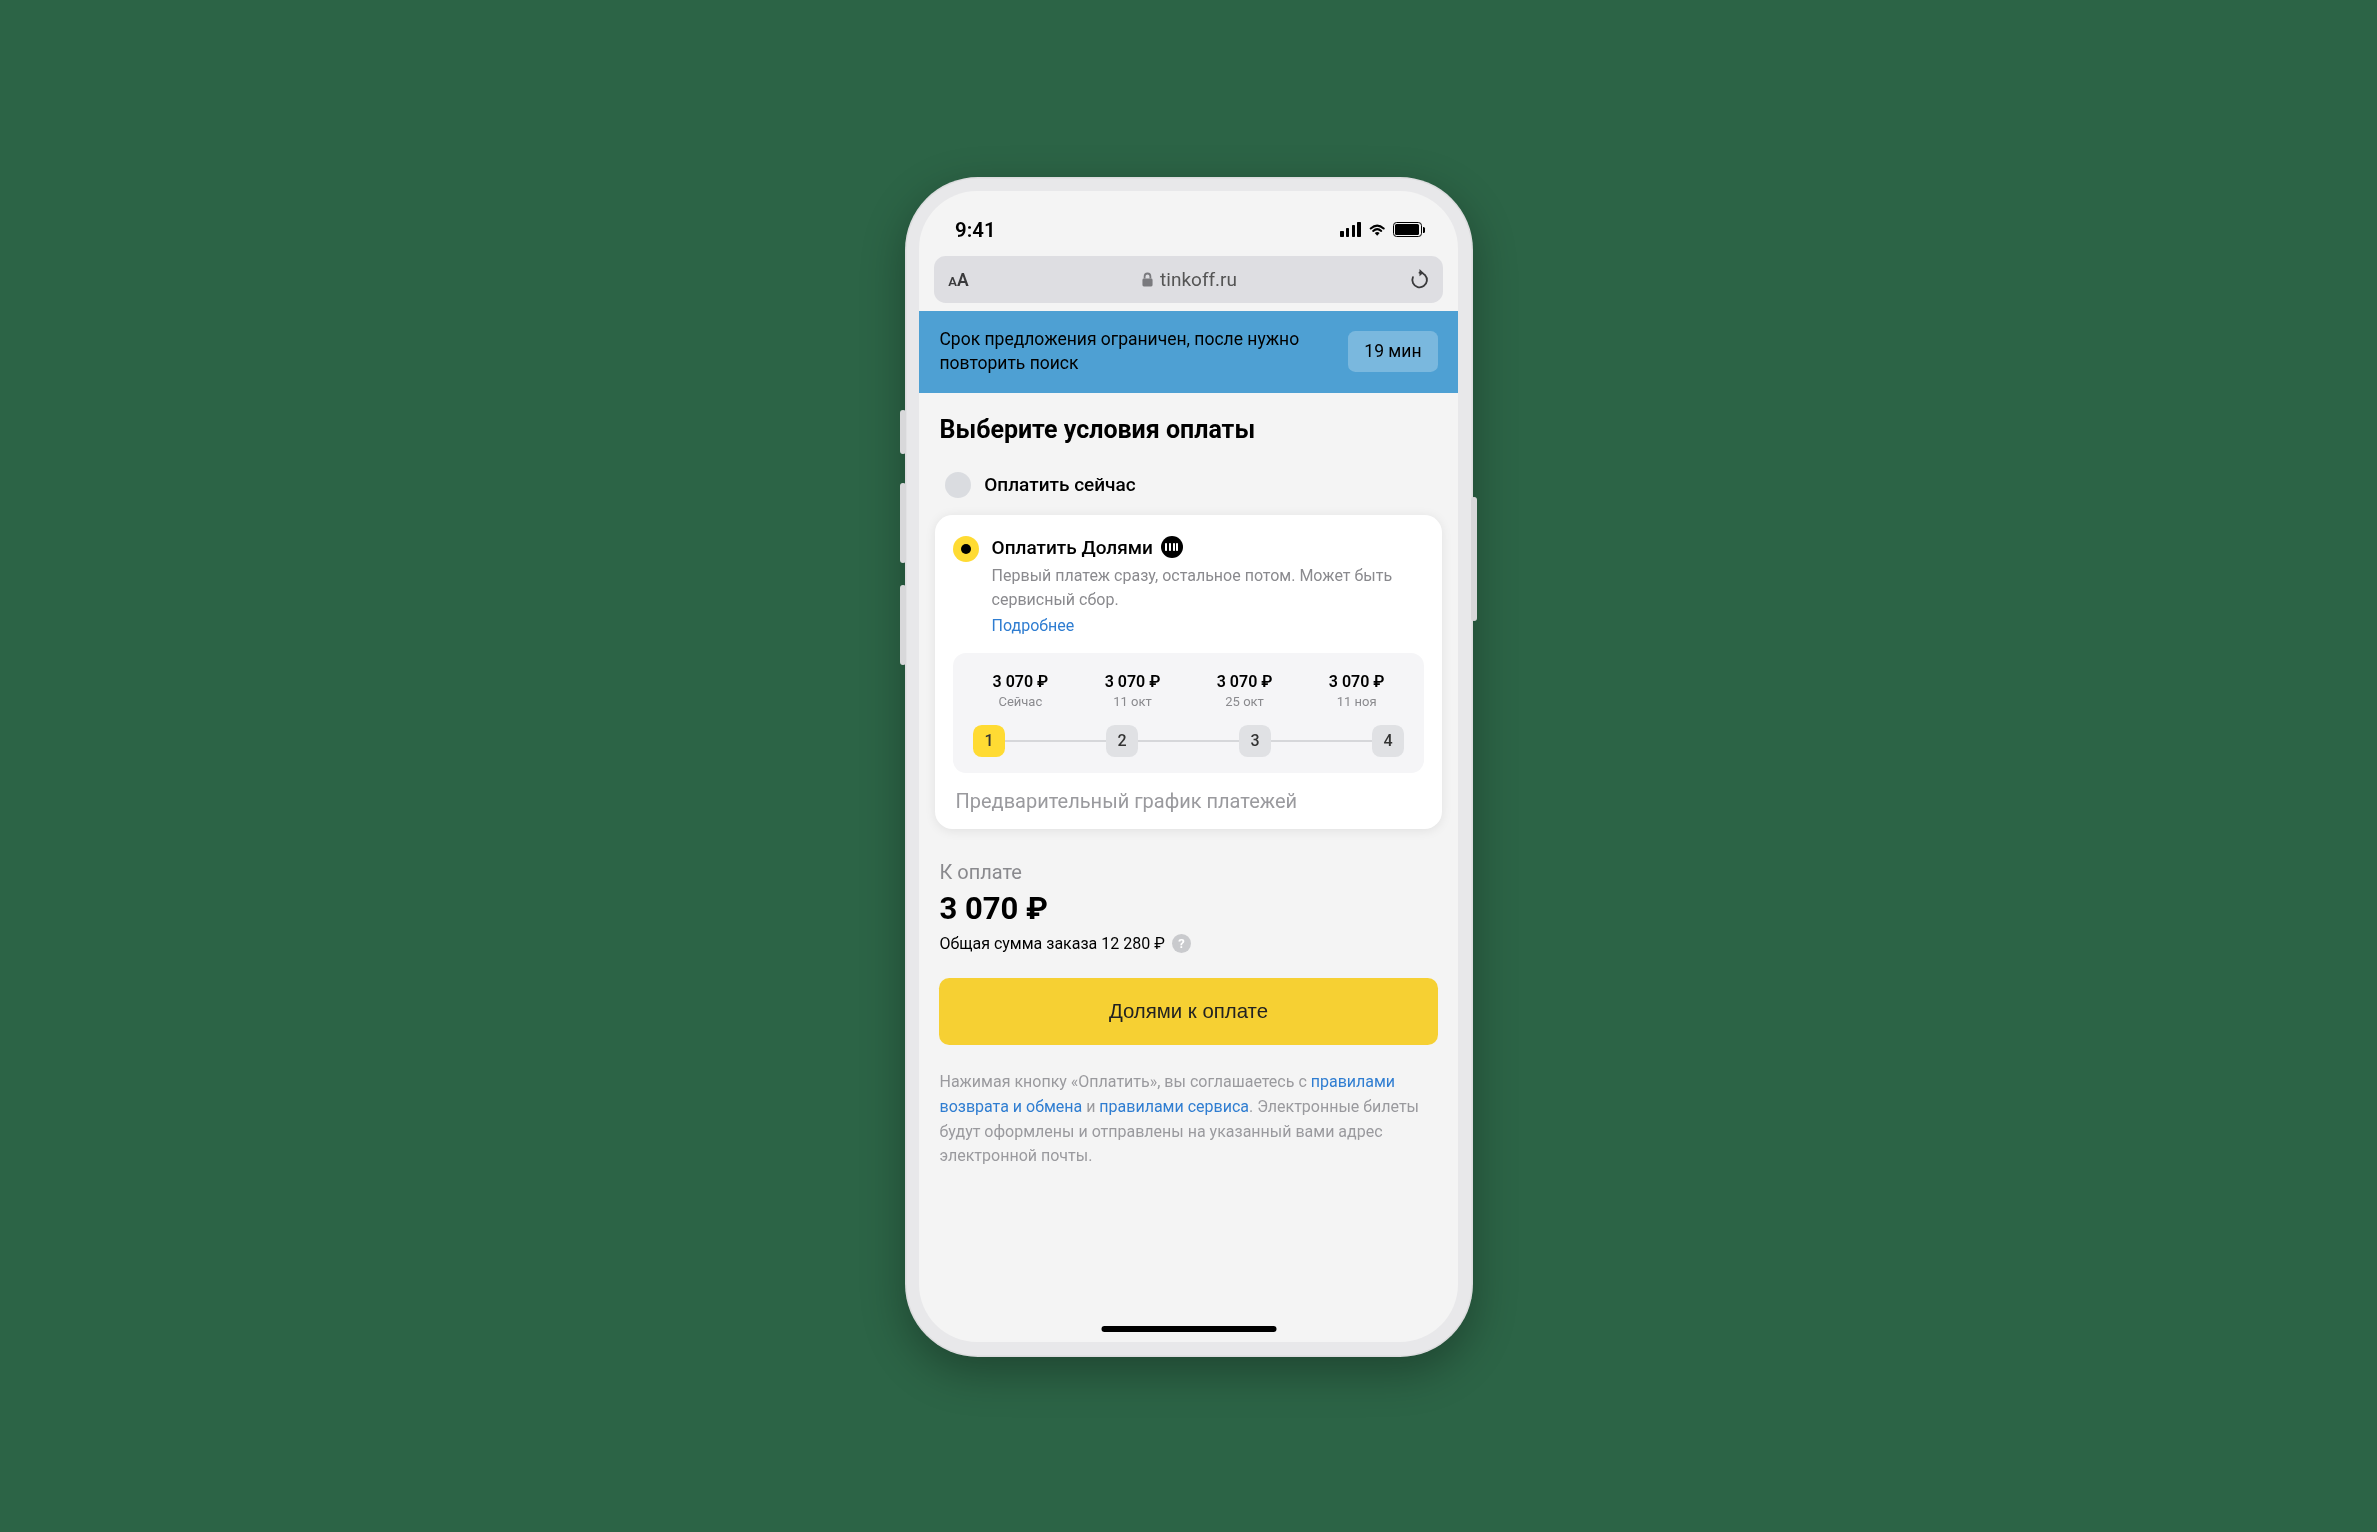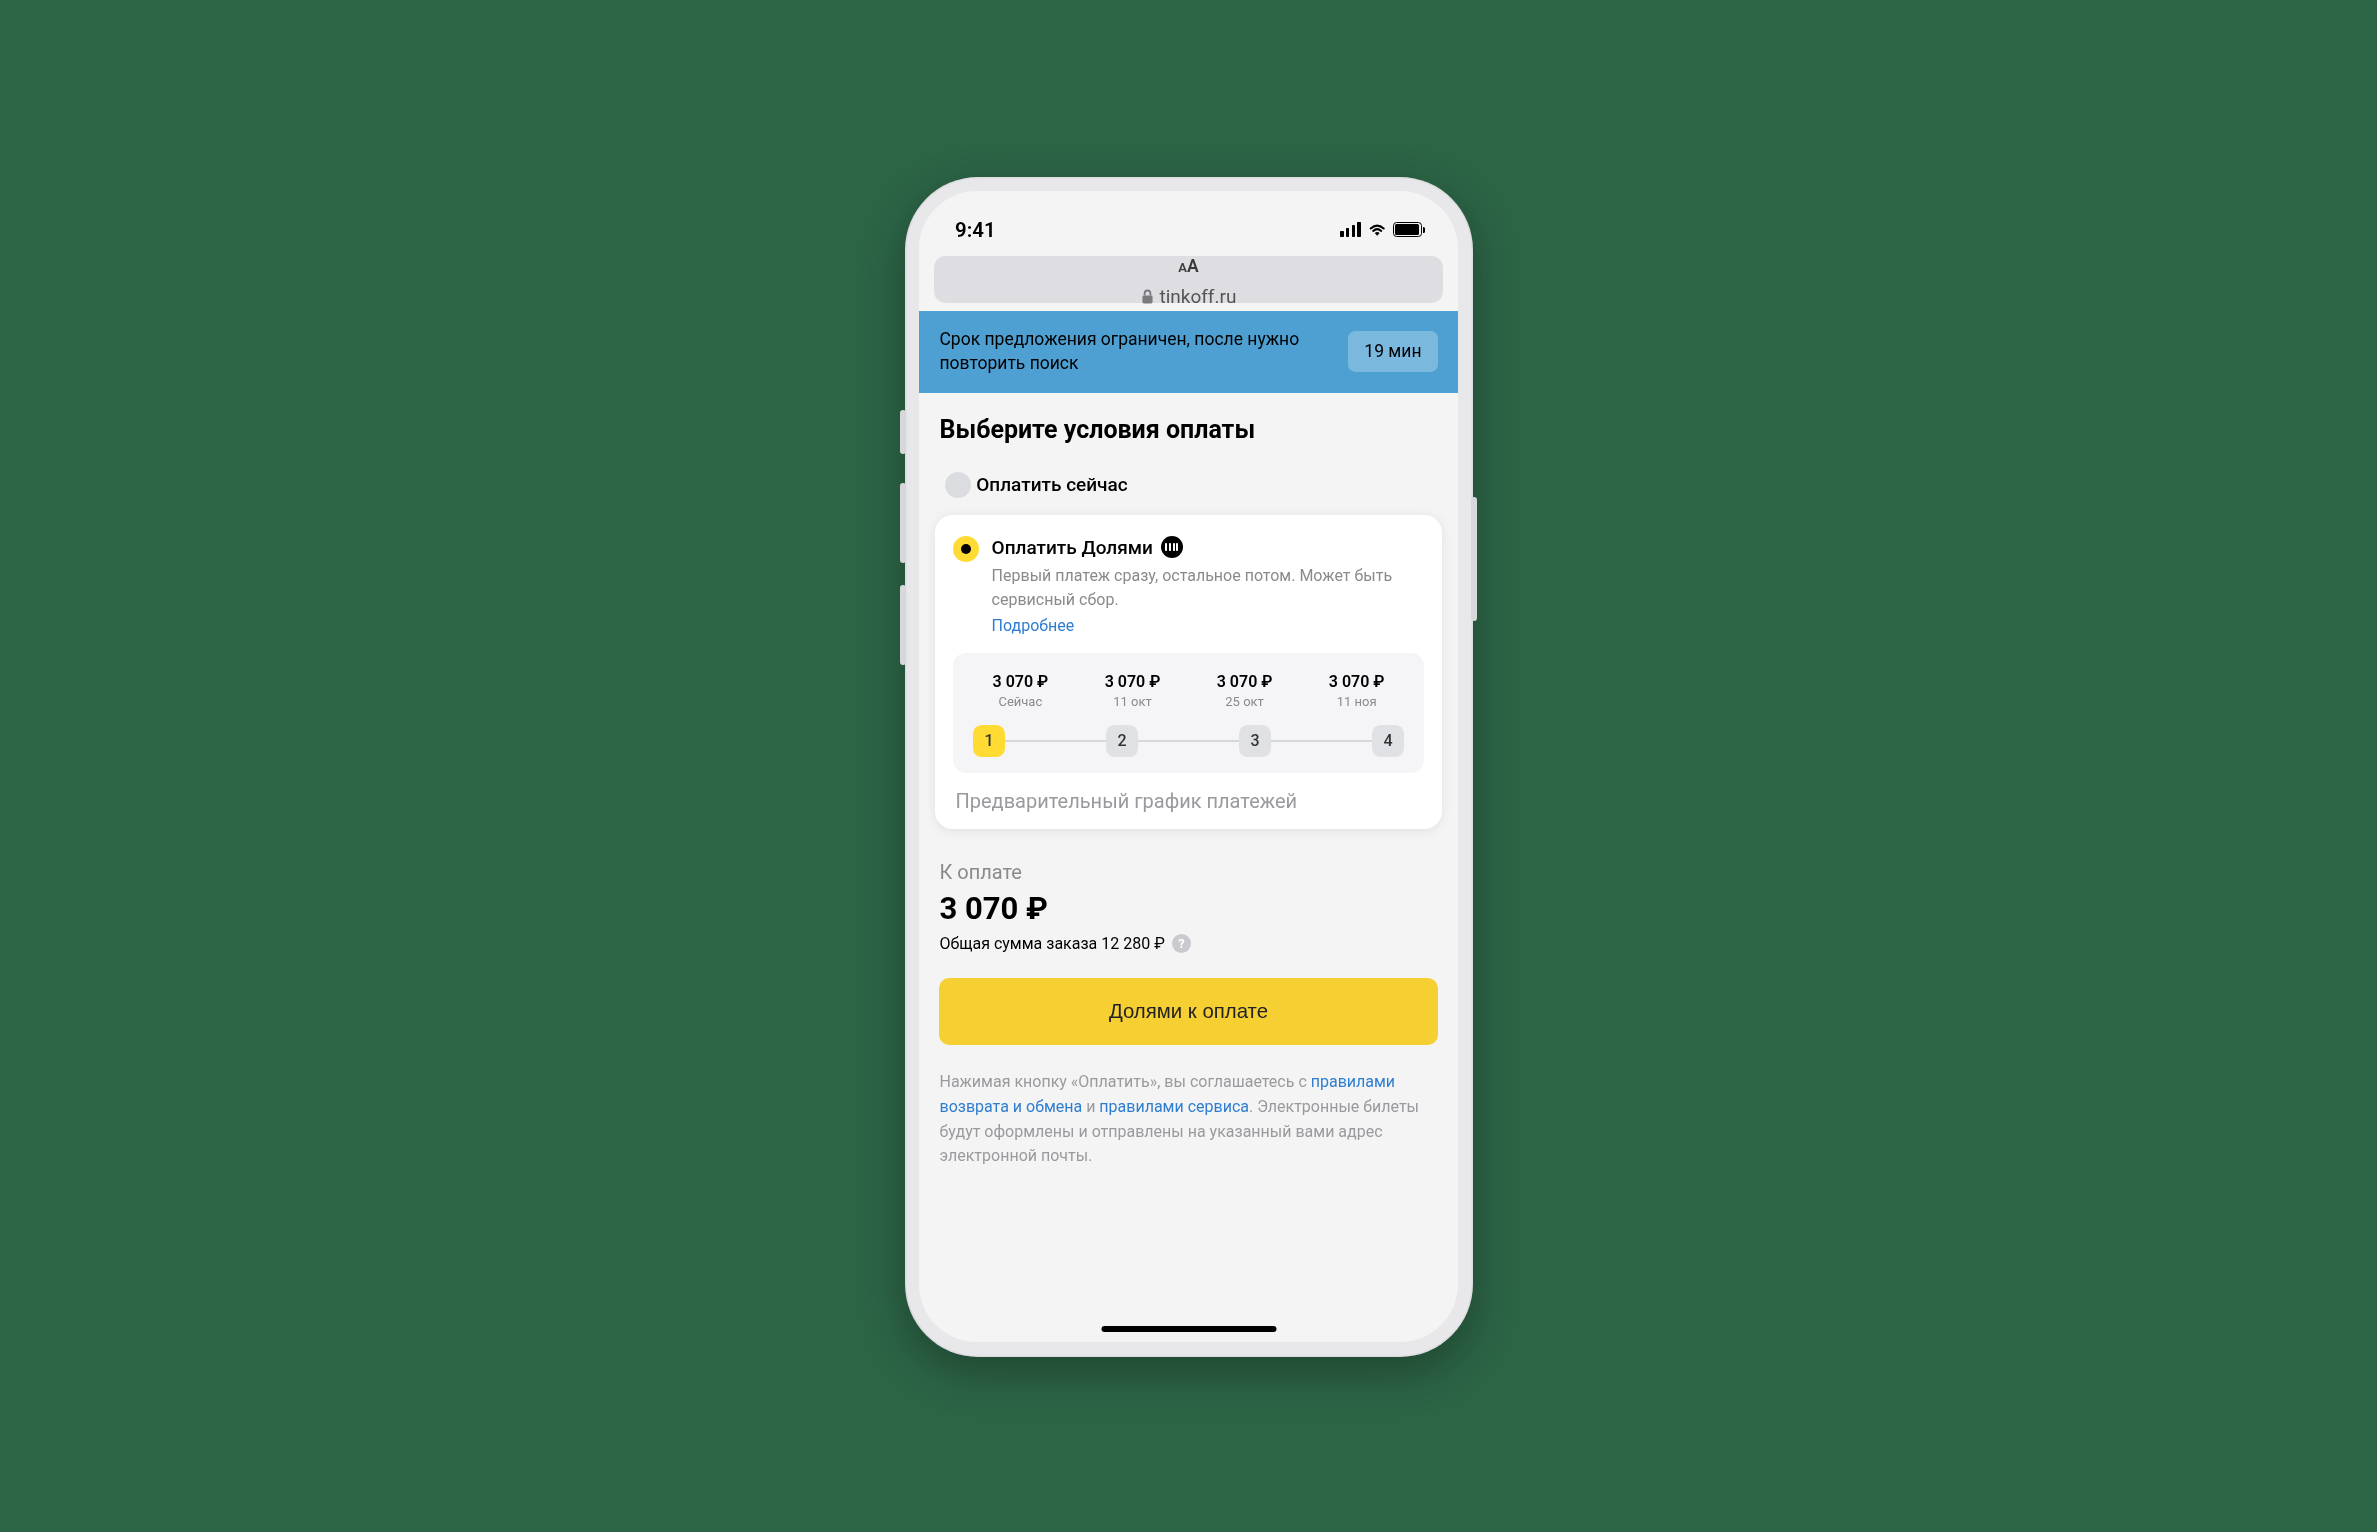--- a/index.html
+++ b/index.html
@@ -55,21 +55,20 @@
   .urlbar {
     margin: 7.3px 14.6px;
     background:#dedee2;
     border-radius:11.7px;
     height:47px;
     display:flex;
     align-items:center;
     padding:0 14.6px;
     gap:8.7px;
     color:#3a3a3c;
-    flex-direction:column;
   }
   .aa { font-weight:600; font-size:17.5px; }
   .aa .sm { font-size:13px; }
   .urlcenter{ flex:1; display:flex; align-items:center; justify-content:center; gap:5.8px; font-size:19px; color:#555;}
   .reload { font-size:20.4px; }
   .banner {
     background:#4ea0d3;
     color:#000000;
     display:flex;
     align-items:center;
@@ -81,21 +80,21 @@
   .banner-text { flex:1; }
   .banner-tag {
     background:rgba(255,255,255,.25);
     padding:8.7px 16px;
     border-radius:7.3px;
     font-size:17.5px;
     white-space:nowrap;
   }
   .content { padding: 22px 20.4px 0; flex:1; overflow:hidden; }
   .h1 { font-size:25px; font-weight:700; margin-bottom:20.4px; }
-  .opt-row { display:flex; align-items:center; gap:5px; padding:7.3px 5.8px 17.5px;text-align:right; }
+  .opt-row { display:flex; align-items:center; gap:13px; padding:7.3px 5.8px 17.5px;text-align:right; }
   .radio {
     width:26px; height:26px; border-radius:50%;
     background:#dadce0; position:relative; flex-shrink:0;
   }
   .radio.sel { background:#ffdb33; }
   .radio.sel::after{content:""; position:absolute; inset:8px; background:#000; border-radius:50%;}
   .opt-label { font-size:19px; font-weight:500; }
   .card {
     background:#fff;
     border-radius:17.5px;

